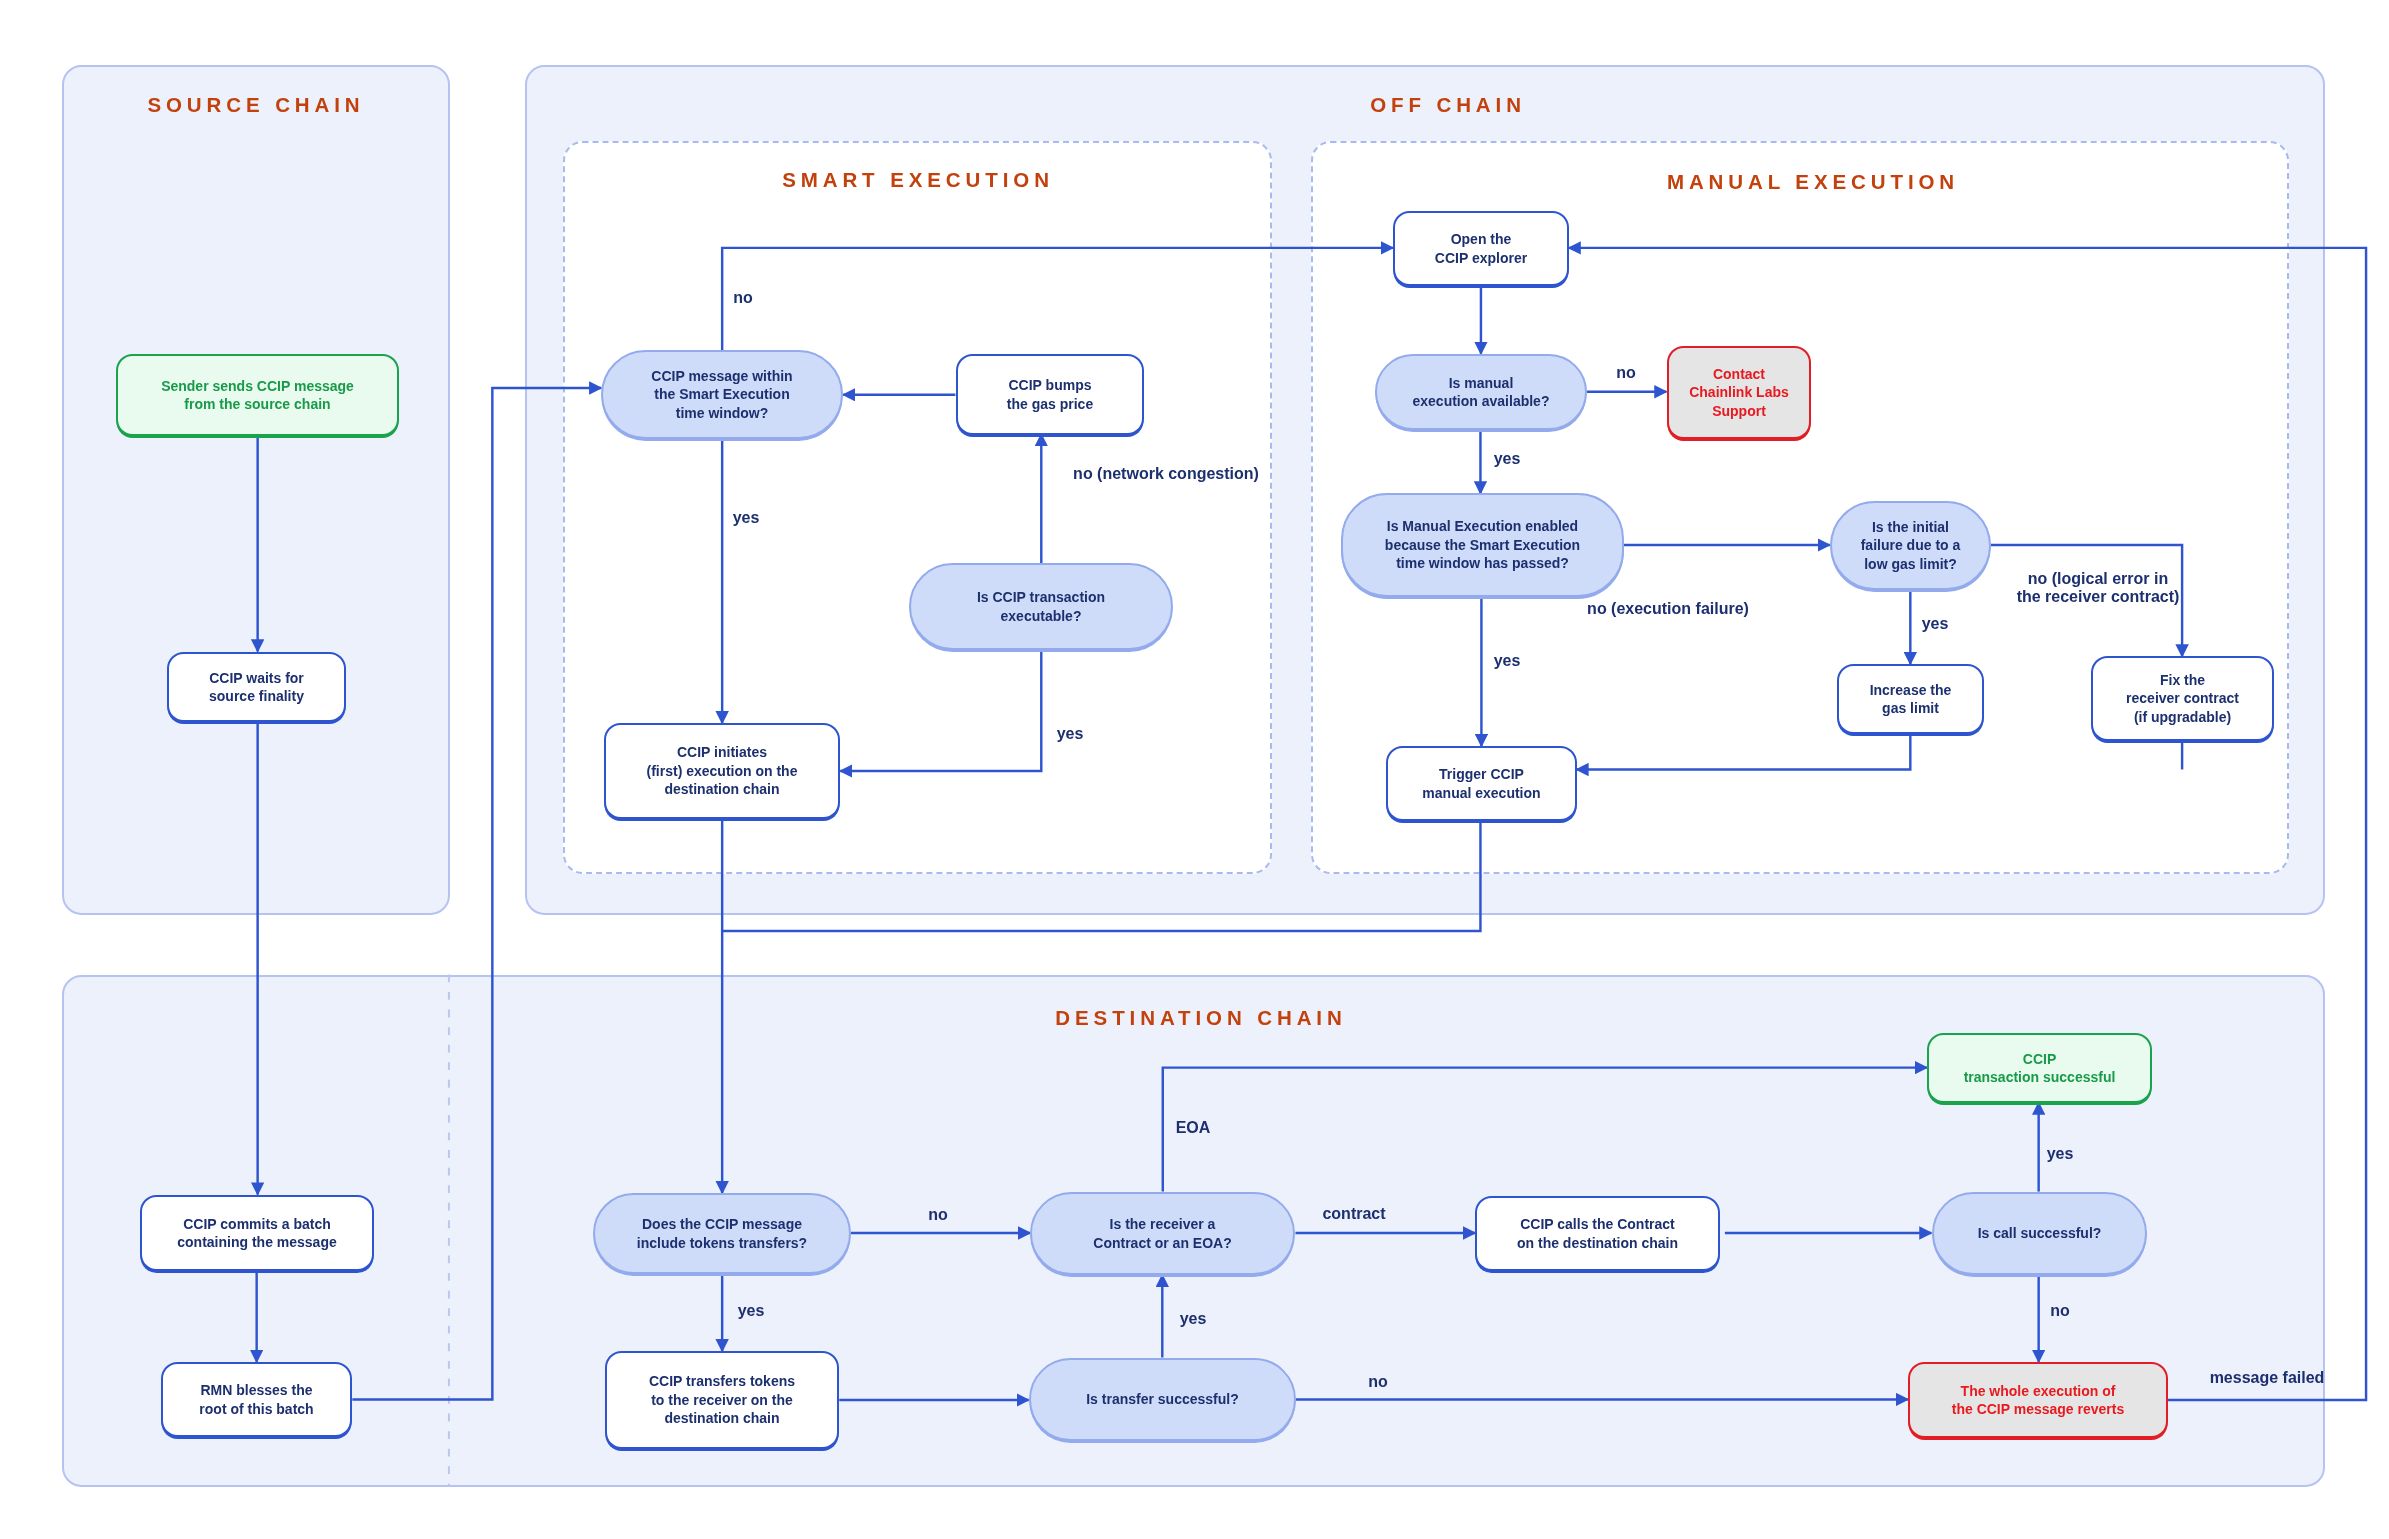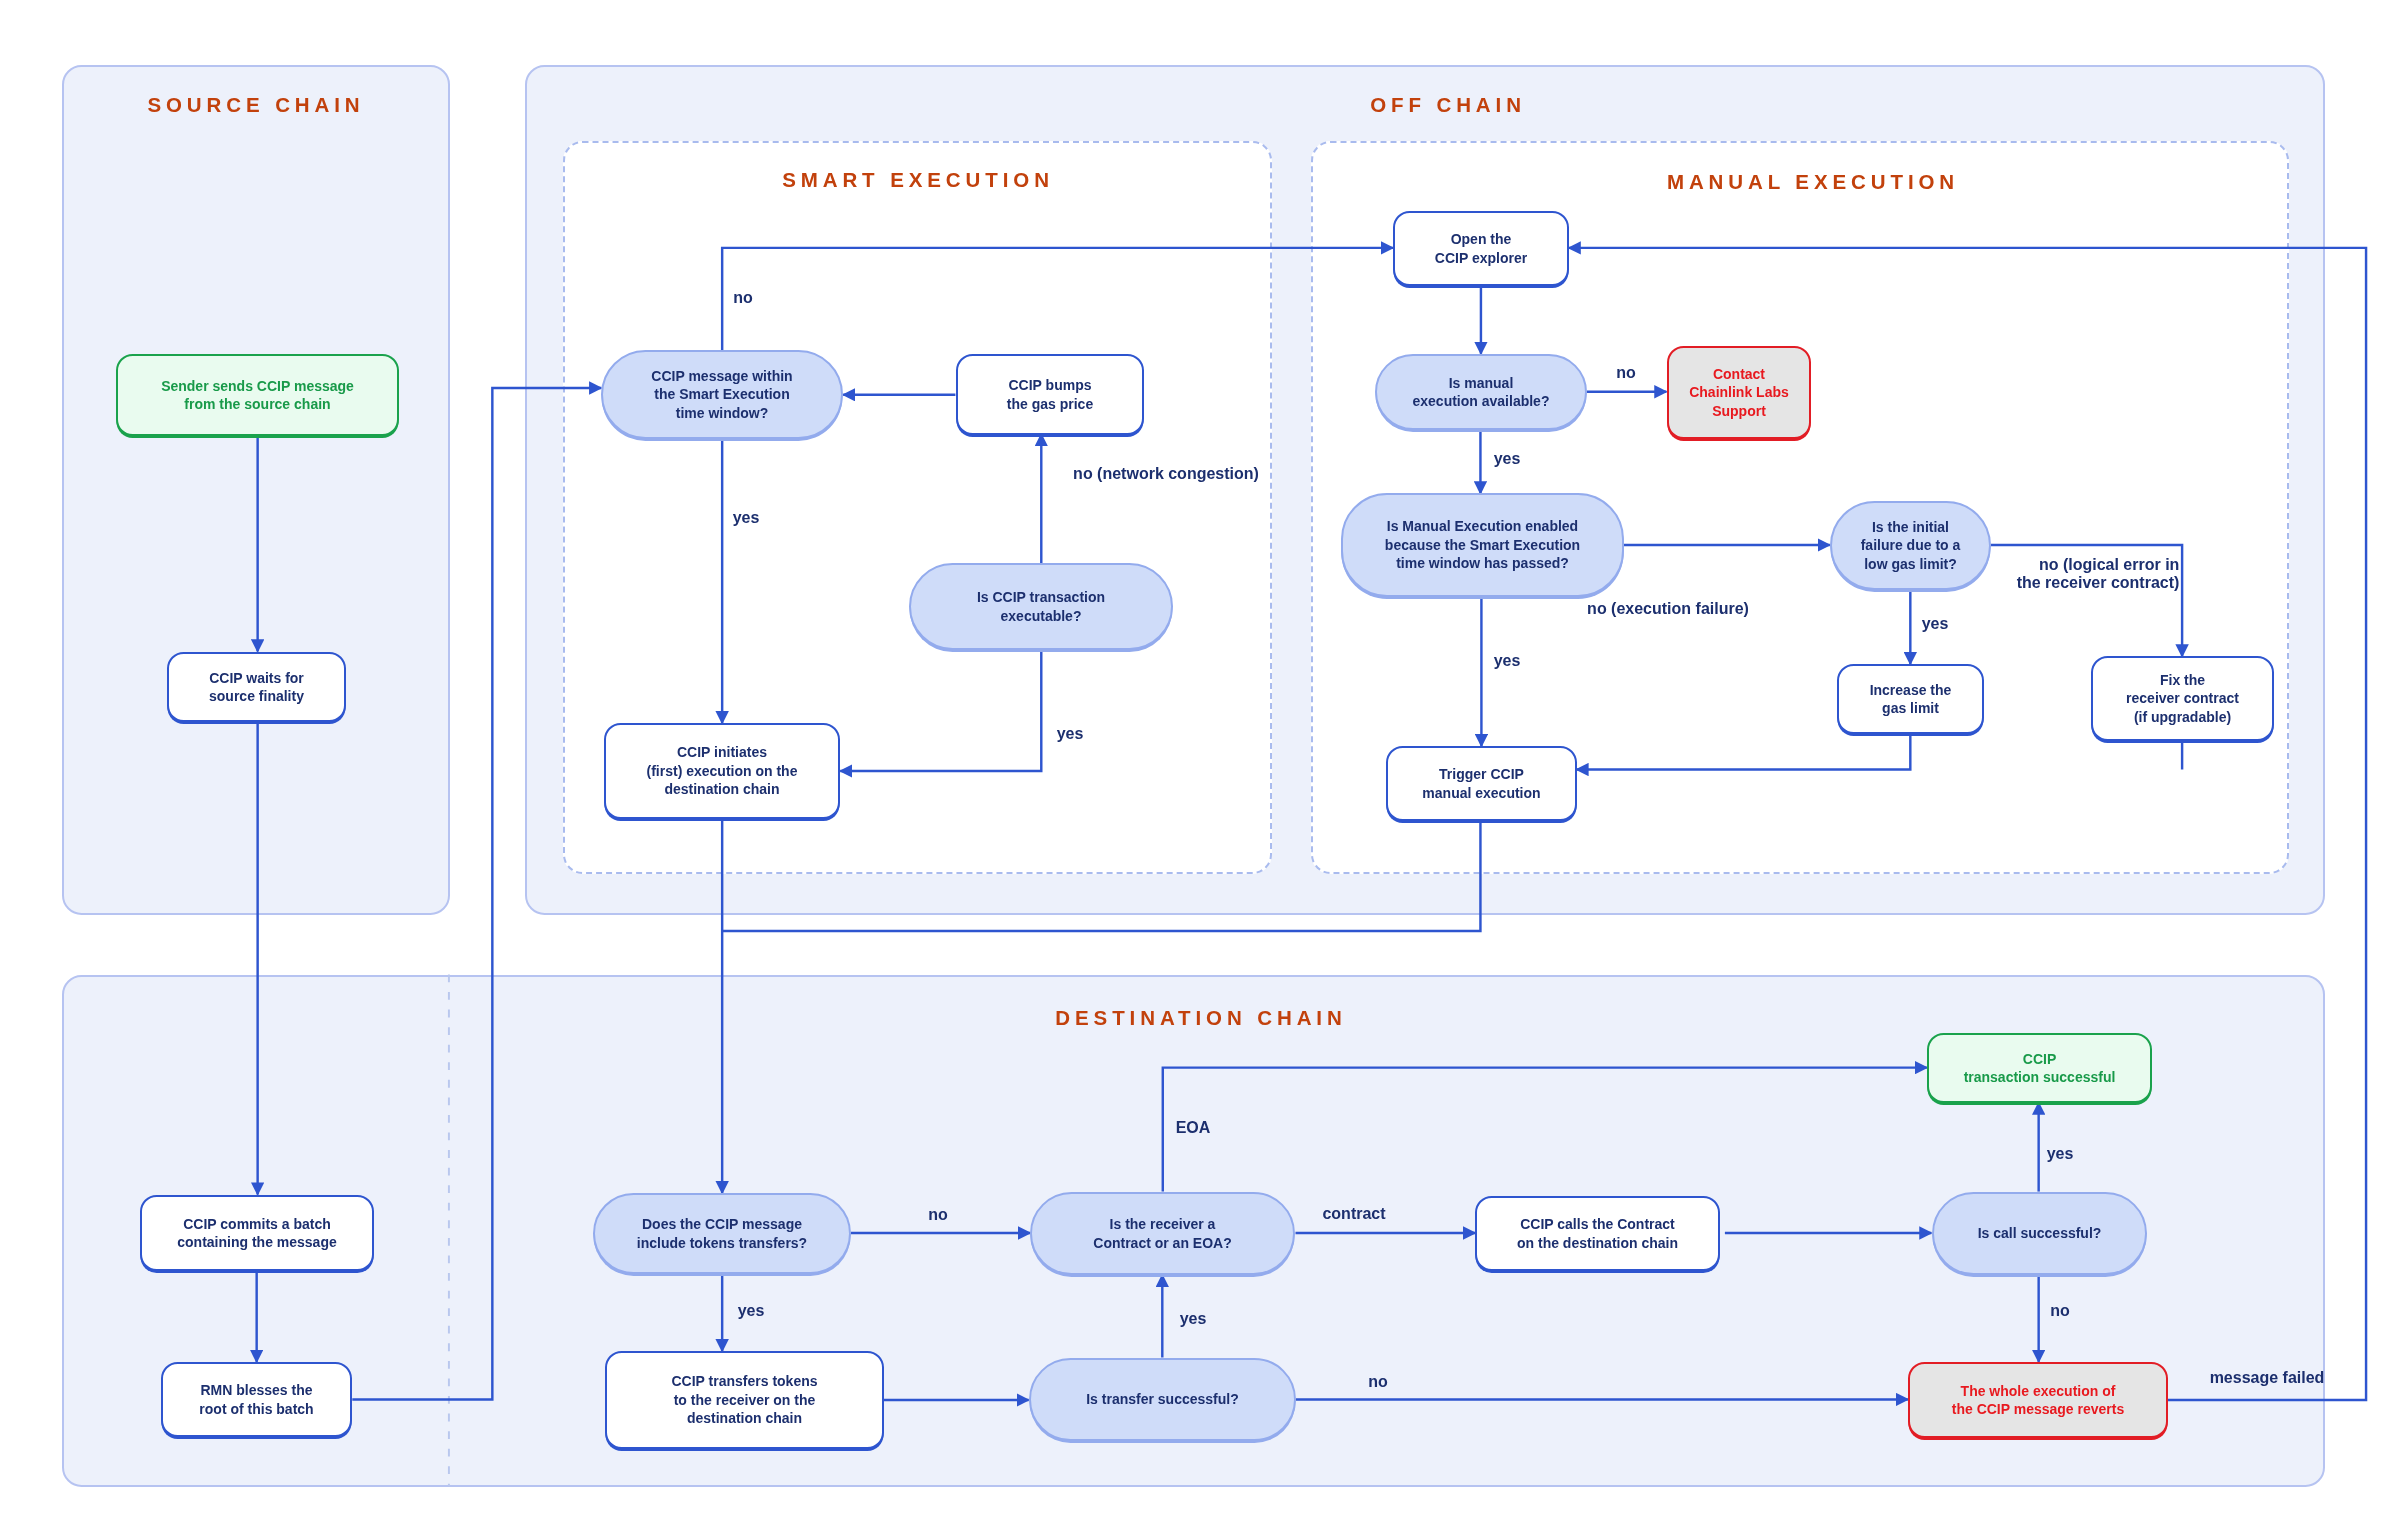--- a/index.html
+++ b/index.html
@@ -153,36 +153,36 @@
 
   <div class="node end-green" style="left:1927px; top:1033px; width:225px; height:70px;">CCIP
 transaction successful</div>
   <div class="node decision" style="left:593px; top:1193px; width:258px; height:81px;">Does the CCIP message
 include tokens transfers?</div>
   <div class="node decision" style="left:1030px; top:1192px; width:265px; height:83px;">Is the receiver a
 Contract or an EOA?</div>
   <div class="node process" style="left:1475px; top:1196px; width:245px; height:75px;">CCIP calls the Contract
 on the destination chain</div>
   <div class="node decision" style="left:1932px; top:1192px; width:215px; height:83px;">Is call successful?</div>
-  <div class="node process" style="left:605px; top:1351px; width:279px; height:98px;text-align:center;">CCIP transfers tokens
+  <div class="node process" style="left:605px; top:1351px; width:234px; height:98px;text-align:center;">CCIP transfers tokens
 to the receiver on the
 destination chain</div>
   <div class="node decision" style="left:1029px; top:1358px; width:267px; height:83px;">Is transfer successful?</div>
   <div class="node end-red" style="left:1908px; top:1362px; width:260px; height:76px;">The whole execution of
 the CCIP message reverts</div>
 
   <div class="elabel" style="left:743px; top:298px;">no</div>
   <div class="elabel" style="left:746px; top:518px;">yes</div>
   <div class="elabel" style="left:1166px; top:474px;">no (network congestion)</div>
   <div class="elabel" style="left:1070px; top:734px;">yes</div>
   <div class="elabel" style="left:1626px; top:373px;">no</div>
   <div class="elabel" style="left:1507px; top:459px;">yes</div>
   <div class="elabel" style="left:1668px; top:573px;margin-top:36px;">no (execution failure)</div>
   <div class="elabel" style="left:1935px; top:624px;">yes</div>
-  <div class="elabel" style="left:2098px; top:574px; text-align:right;">no (logical error in
+  <div class="elabel" style="left:2098px; top:588px; text-align:center;">no (logical error in
 the receiver contract)</div>
   <div class="elabel" style="left:1507px; top:661px;">yes</div>
   <div class="elabel" style="left:1193px; top:1128px;">EOA</div>
   <div class="elabel" style="left:2060px; top:1154px;">yes</div>
   <div class="elabel" style="left:938px; top:1215px;">no</div>
   <div class="elabel" style="left:1354px; top:1214px;">contract</div>
   <div class="elabel" style="left:751px; top:1311px;">yes</div>
   <div class="elabel" style="left:1193px; top:1319px;">yes</div>
   <div class="elabel" style="left:1378px; top:1382px;">no</div>
   <div class="elabel" style="left:2060px; top:1311px;">no</div>

